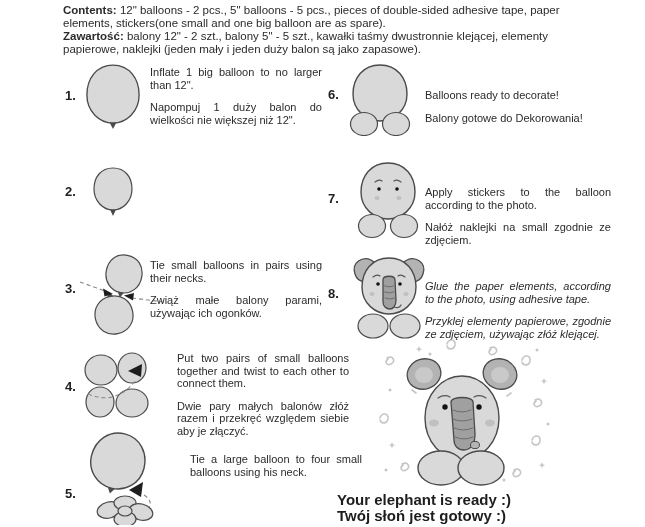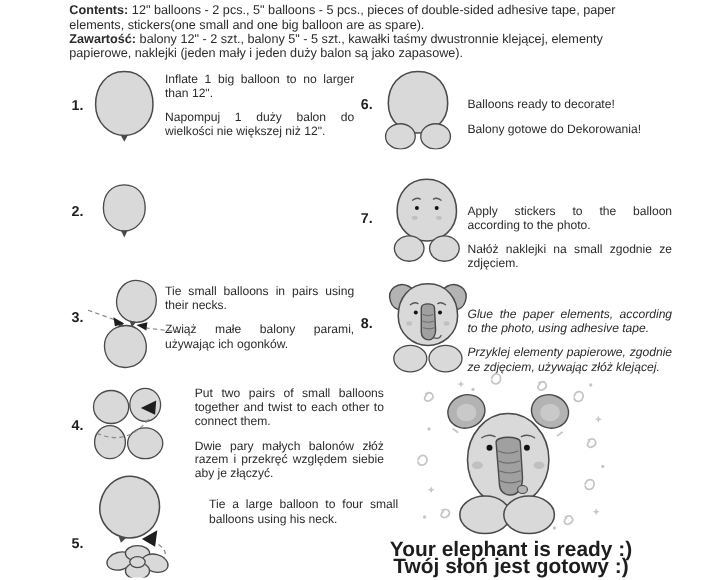--- a/index.html
+++ b/index.html
@@ -12,22 +12,22 @@
   .header p { margin:0; }
   .header b { font-weight:bold; }
 
   .step-num { position:absolute; font-size:13px; font-weight:bold; color:#1f1f1f; }
   .illus { position:absolute; }
   .txt { position:absolute; font-size:11px; line-height:12.5px; color:#2b2b2b; text-align:justify; }
   .txt p + p { margin-top:10px; }
   .col-l { width:172px; }
   .col-r { width:186px;margin-top:21px; }
 
-  .result { position:absolute; left:337px; top:492px; width:255px; text-align:center;
-            font-weight:bold; font-size:19px; line-height:15.5px; color:#1d1d1d; }
+  .result { position:absolute; left:337px; top:492px; width:255px; 
+            font-weight:bold; font-size:15px; line-height:15.5px; color:#1d1d1d; }
 
   svg { display:block; }
   .bln { fill:#d9d9d9; stroke:#4a4a4a; stroke-width:1.4; }
   .bln-thin { fill:#d9d9d9; stroke:#4a4a4a; stroke-width:1.2; }
   .knot { fill:#4a4a4a; stroke:none; }
   .dash { fill:none; stroke:#8a8a8a; stroke-width:1.1; stroke-dasharray:4 3; }
   .arrow { fill:#1e1e1e; stroke:none; }
   .face-line { fill:none; stroke:#565656; stroke-width:1.2; stroke-linecap:round; }
   .eye { fill:#121212; stroke:none; }
   .cheek { fill:#c0c0c0; stroke:none; }

